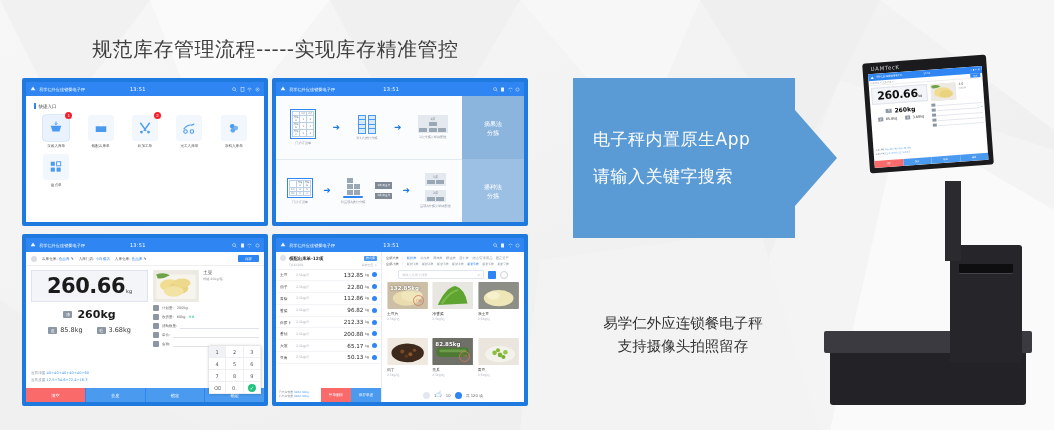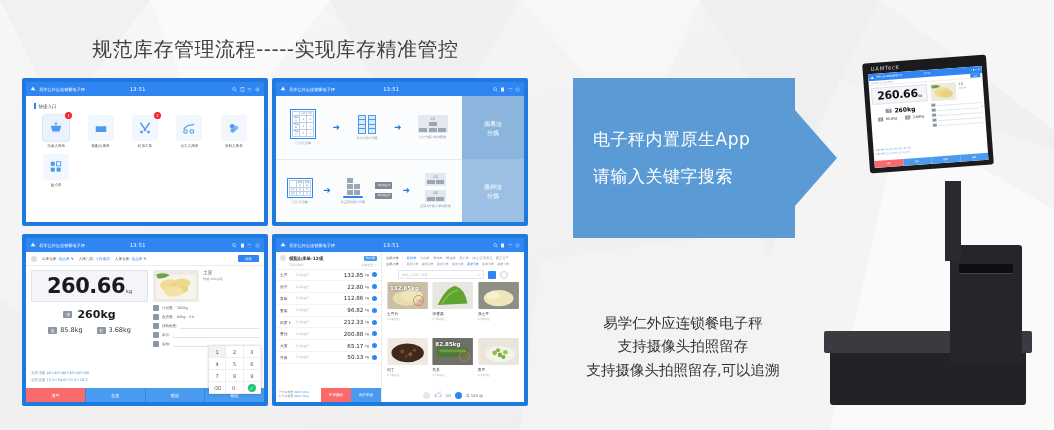--- a/index.html
+++ b/index.html
@@ -996,21 +996,20 @@
   <div class="arrow"></div>
   <div class="lines">
     <div>电子秤内置原生App</div>
     <div>请输入关键字搜索</div>
   </div>
 </div>
 
 <div class="caption" style="left:538px; top:312px; width:290px;">
   <div>易学仁外应连锁餐电子秤</div>
   <div>支持摄像头拍照留存</div>
-  <div>支持摄像头拍照留存,可以追溯</div>
 </div>
 
 <div class="scale" style="left:820px; top:55px; width:234px; height:375px;">
 
   <div class="scale-base" style="left:10px; top:288px; width:196px; height:62px;"></div>
   <div class="scale-plate" style="left:4px; top:276px; width:208px; height:22px;"></div>
   <div class="scale-printer" style="left:130px; top:190px; width:72px; height:118px;">
     <span class="slot"></span>
   </div>
   <div class="scale-neck" style="left:125px; top:126px; width:16px; height:80px;"></div>

